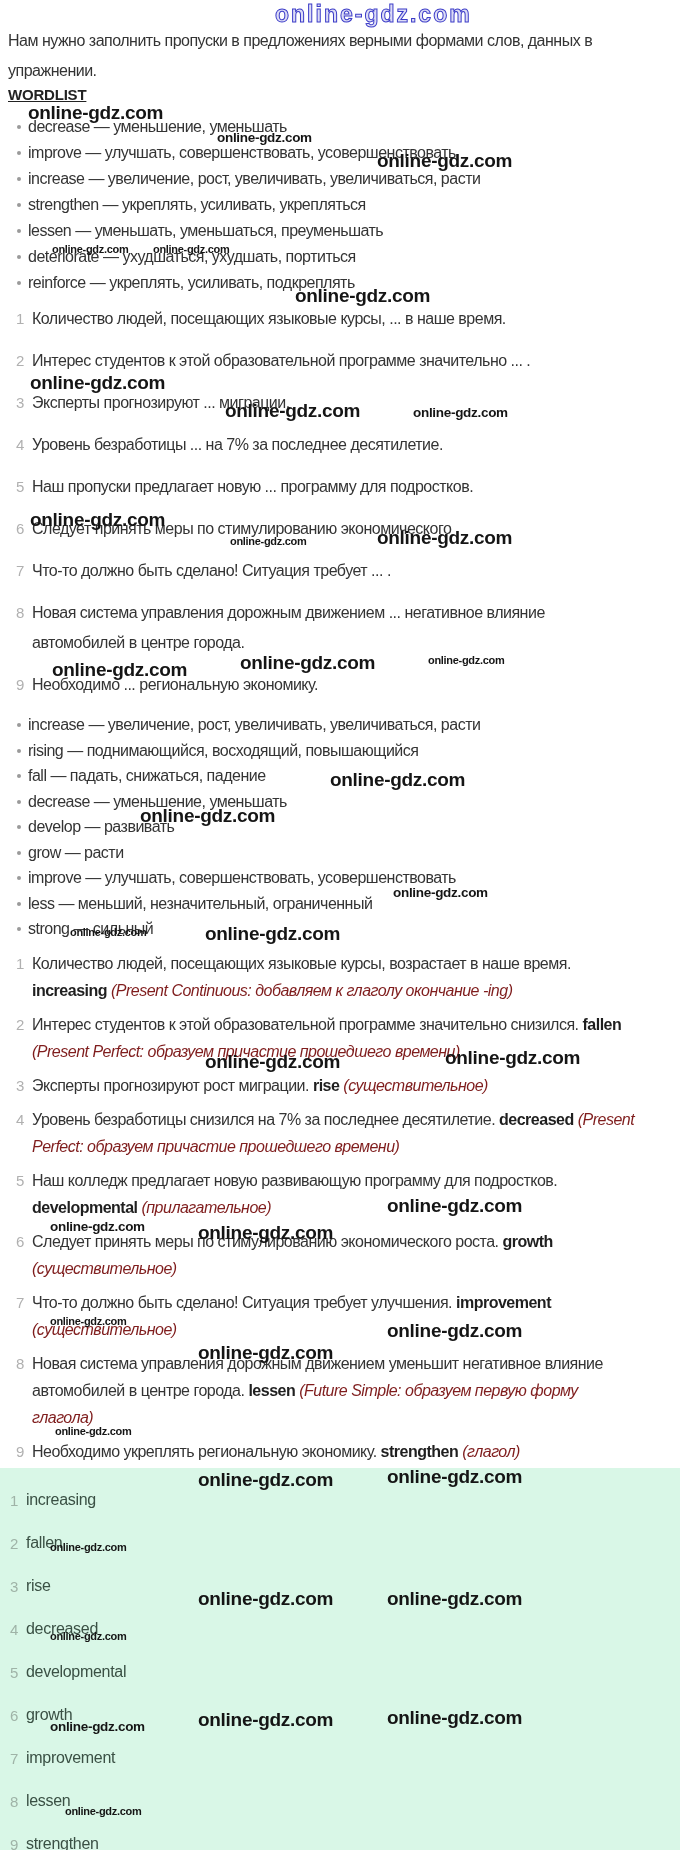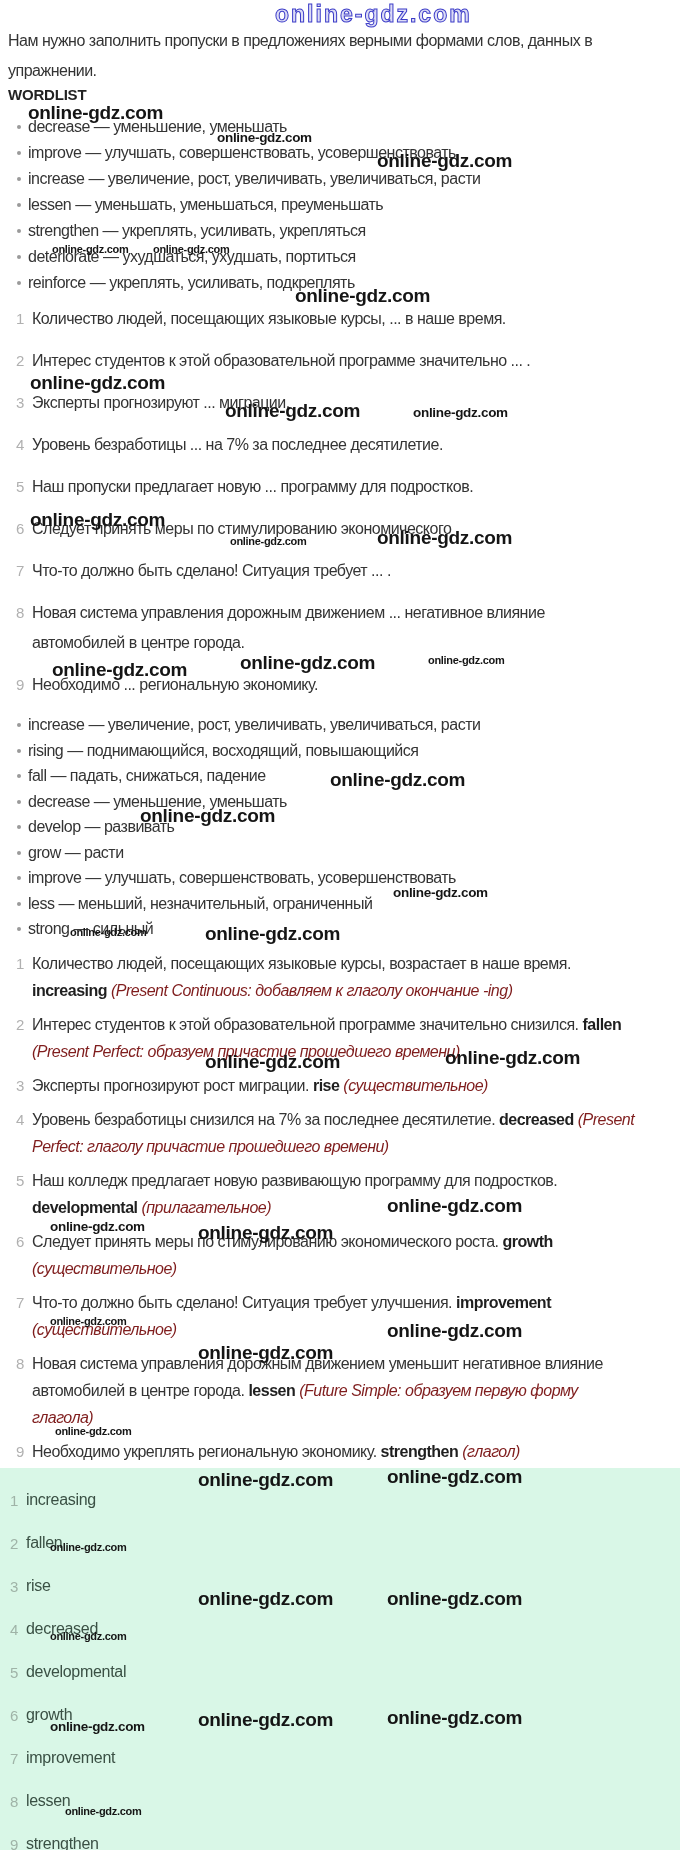--- a/index.html
+++ b/index.html
@@ -6,21 +6,21 @@
   body {
     width: 680px; height: 1850px; background: #ffffff; overflow: hidden;
     font-family: "Liberation Sans", sans-serif; color: #343434; position: relative;
   }
   .page { position: relative; width: 680px; height: 1850px; overflow: hidden; }
   .content { position: relative; padding: 26px 0 0 8px; width: 664px; }
 
   .intro { margin: 0; font-size: 16px; line-height: 30px; letter-spacing: -0.5px; color: #343434; }
 
   .wl-title { margin: 0 0 10px 0; font-size: 15px; font-weight: 700; color: #222222;
-              letter-spacing: -0.2px; line-height: 18px; }
+              letter-spacing: -0.2px; line-height: 18px; text-decoration: underline; }
 
   ul.wordlist { list-style: none; margin: 0 0 8px 0; padding: 0; }
   ul.wordlist li { position: relative; padding-left: 20px; font-size: 16px;
                    line-height: 26px; letter-spacing: -0.5px; color: #343434; }
   #wordlist2 li { line-height: 25.5px; }
   .dot { position: absolute; left: 9px; top: 11px; width: 4px; height: 4px;
          border-radius: 50%; background: #9a9a9a; }
 
   .questions { margin-top: 6px; }
   .q-item { position: relative; padding-left: 24px; font-size: 16px; line-height: 30px;
@@ -55,22 +55,22 @@
 
 <div class="page">
 
   <div class="content">
     <p class="intro">Нам нужно заполнить пропуски в предложениях верными формами слов, данных в упражнении.</p>
     <h3 class="wl-title">WORDLIST</h3>
     <ul class="wordlist" id="wordlist1">
         <li class="w-item"><span class="dot"></span><span class="wtext">decrease — уменьшение, уменьшать</span></li>
         <li class="w-item"><span class="dot"></span><span class="wtext">improve — улучшать, совершенствовать, усовершенствовать</span></li>
         <li class="w-item"><span class="dot"></span><span class="wtext">increase — увеличение, рост, увеличивать, увеличиваться, расти</span></li>
+        <li class="w-item"><span class="dot"></span><span class="wtext">strengthen — укреплять, усиливать, укрепляться</span></li>
         <li class="w-item"><span class="dot"></span><span class="wtext">lessen — уменьшать, уменьшаться, преуменьшать</span></li>
-        <li class="w-item"><span class="dot"></span><span class="wtext">strengthen — укреплять, усиливать, укрепляться</span></li>
         <li class="w-item"><span class="dot"></span><span class="wtext">deteriorate — ухудшаться, ухудшать, портиться</span></li>
         <li class="w-item"><span class="dot"></span><span class="wtext">reinforce — укреплять, усиливать, подкреплять</span></li>
       </ul>
     <div class="questions" id="questions">
         <div class="q-item"><span class="num">1</span><span class="qtext">Количество людей, посещающих языковые курсы, ... в наше время.</span></div>
         <div class="q-item"><span class="num">2</span><span class="qtext">Интерес студентов к этой образовательной программе значительно ... .</span></div>
         <div class="q-item"><span class="num">3</span><span class="qtext">Эксперты прогнозируют ... миграции.</span></div>
         <div class="q-item"><span class="num">4</span><span class="qtext">Уровень безработицы ... на 7% за последнее десятилетие.</span></div>
         <div class="q-item"><span class="num">5</span><span class="qtext">Наш пропуски предлагает новую ... программу для подростков.</span></div>
         <div class="q-item"><span class="num">6</span><span class="qtext">Следует принять меры по стимулированию экономического</span></div>
@@ -86,21 +86,21 @@
         <li class="w-item"><span class="dot"></span><span class="wtext">develop — развивать</span></li>
         <li class="w-item"><span class="dot"></span><span class="wtext">grow — расти</span></li>
         <li class="w-item"><span class="dot"></span><span class="wtext">improve — улучшать, совершенствовать, усовершенствовать</span></li>
         <li class="w-item"><span class="dot"></span><span class="wtext">less — меньший, незначительный, ограниченный</span></li>
         <li class="w-item"><span class="dot"></span><span class="wtext">strong — сильный</span></li>
       </ul>
     <div class="answers" id="answers">
         <div class="a-item"><span class="num">1</span><span class="atext"><span class="r">Количество людей, посещающих языковые курсы, возрастает в наше время.</span><br><span class="b">increasing</span><span class="i"> (Present Continuous: добавляем к глаголу окончание -ing)</span></span></div>
         <div class="a-item"><span class="num">2</span><span class="atext"><span class="r">Интерес студентов к этой образовательной программе значительно снизился. </span><span class="b">fallen</span><br><span class="i">(Present Perfect: образуем причастие прошедшего времени)</span></span></div>
         <div class="a-item"><span class="num">3</span><span class="atext"><span class="r">Эксперты прогнозируют рост миграции. </span><span class="b">rise</span><span class="i"> (существительное)</span></span></div>
-        <div class="a-item"><span class="num">4</span><span class="atext"><span class="r">Уровень безработицы снизился на 7% за последнее десятилетие. </span><span class="b">decreased</span><span class="i"> (Present</span><br><span class="i">Perfect: глаголу причастие прошедшего времени)</span></span></div>
+        <div class="a-item"><span class="num">4</span><span class="atext"><span class="r">Уровень безработицы снизился на 7% за последнее десятилетие. </span><span class="b">decreased</span><span class="i"> (Present</span><br><span class="i">Perfect: образуем причастие прошедшего времени)</span></span></div>
         <div class="a-item"><span class="num">5</span><span class="atext"><span class="r">Наш колледж предлагает новую развивающую программу для подростков.</span><br><span class="b">developmental</span><span class="i"> (прилагательное)</span></span></div>
         <div class="a-item"><span class="num">6</span><span class="atext"><span class="r">Следует принять меры по стимулированию экономического роста. </span><span class="b">growth</span><br><span class="i">(существительное)</span></span></div>
         <div class="a-item"><span class="num">7</span><span class="atext"><span class="r">Что-то должно быть сделано! Ситуация требует улучшения. </span><span class="b">improvement</span><br><span class="i">(существительное)</span></span></div>
         <div class="a-item"><span class="num">8</span><span class="atext"><span class="r">Новая система управления дорожным движением уменьшит негативное влияние</span><br><span class="r">автомобилей в центре города. </span><span class="b">lessen</span><span class="i"> (Future Simple: образуем первую форму</span><br><span class="i">глагола)</span></span></div>
         <div class="a-item"><span class="num">9</span><span class="atext"><span class="r">Необходимо укреплять региональную экономику. </span><span class="b">strengthen</span><span class="i"> (глагол)</span></span></div>
       </div>
   </div>
 
   <div class="key-box" id="keybox">
       <div class="k-item"><span class="knum">1</span><span class="kword">increasing</span></div>

